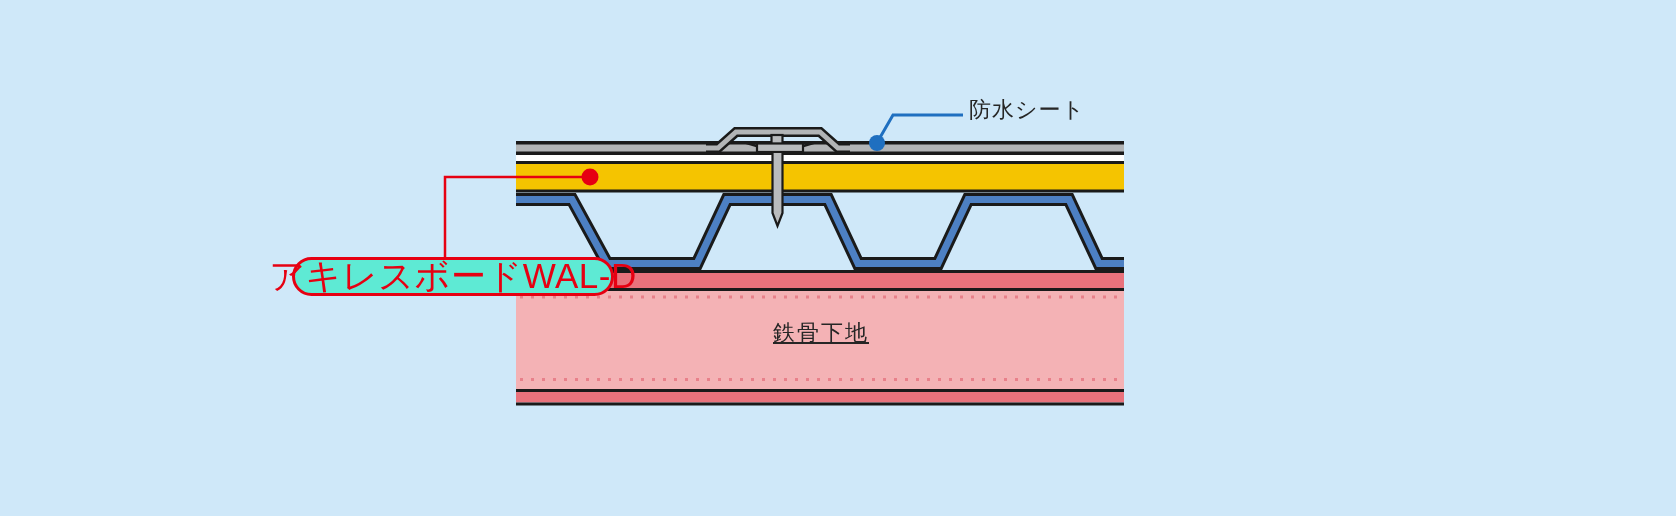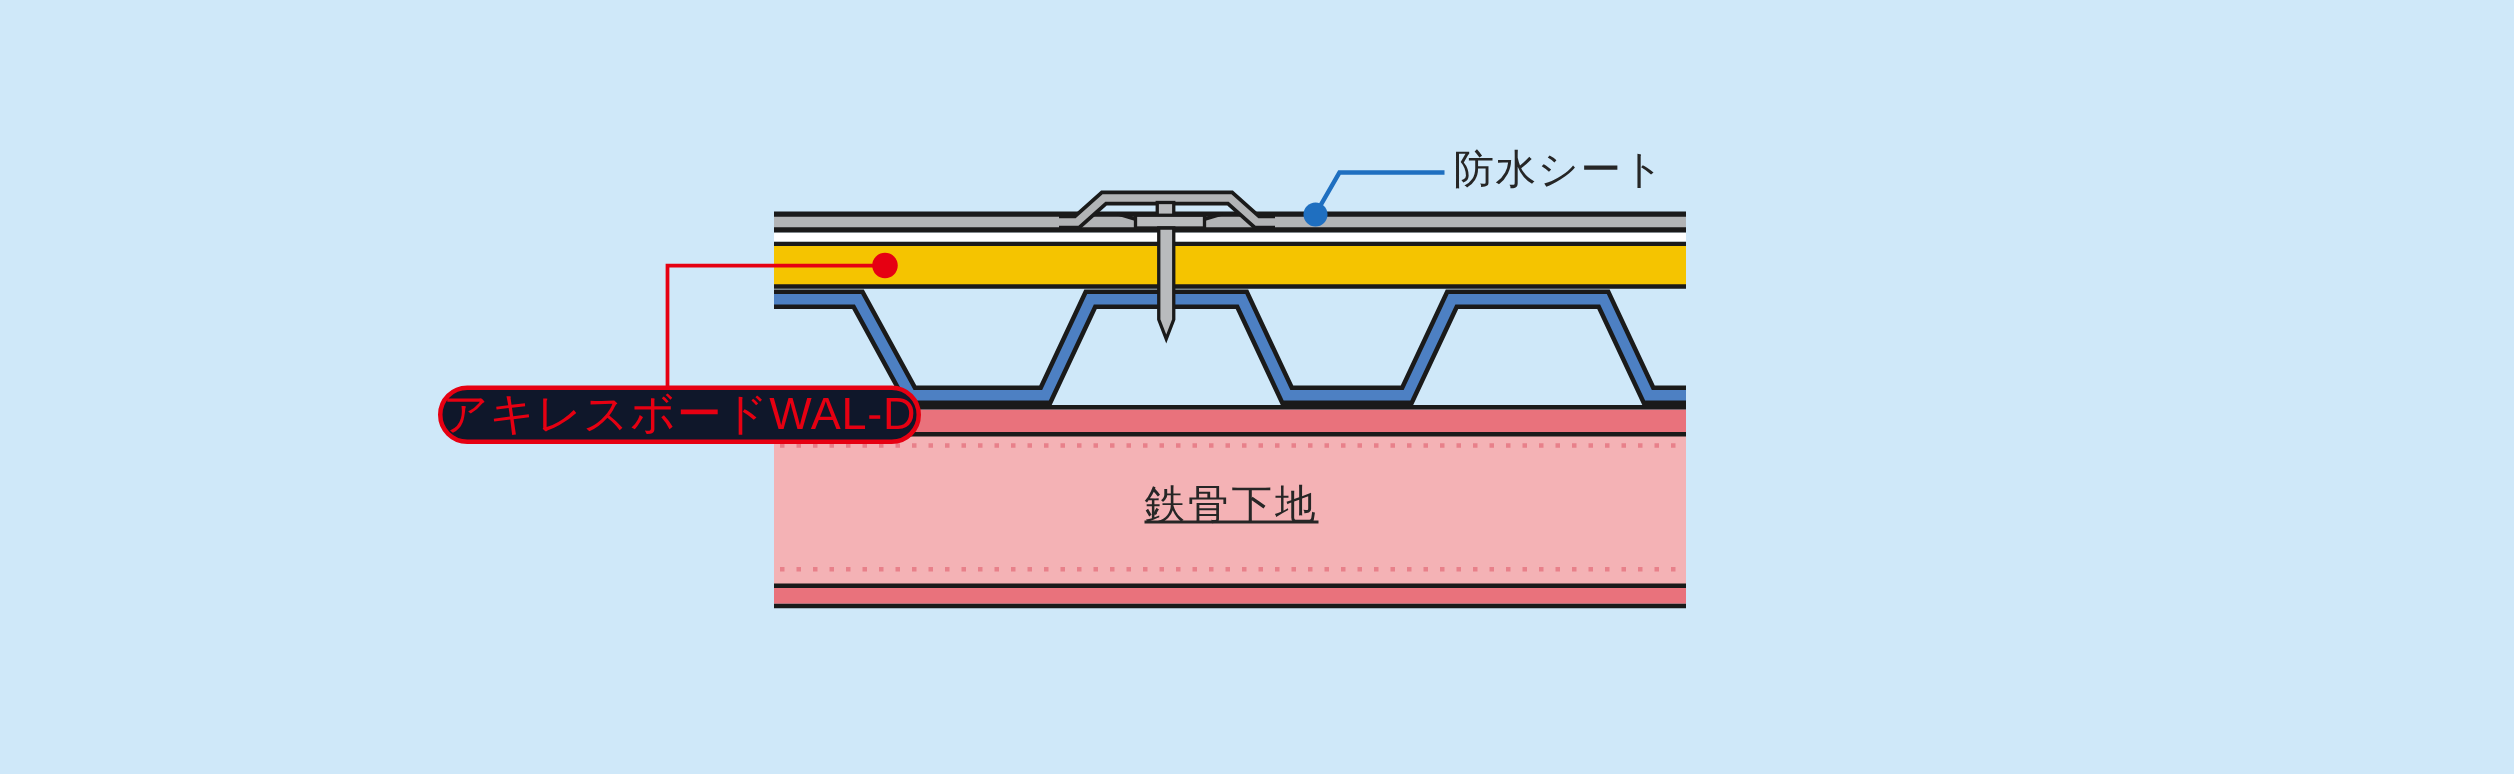--- a/index.html
+++ b/index.html
@@ -35,39 +35,39 @@
   .bump-outline{stroke:var(--outline);stroke-width:10;fill:none;}
   .bump-fill{stroke:var(--sheet-gray);stroke-width:5;fill:none;}
   .metal-part{fill:var(--metal);stroke:var(--outline);stroke-width:2.2;}
   .leader-red{stroke:var(--accent-red);stroke-width:2.5;fill:none;}
   .leader-blue{stroke:var(--accent-blue);stroke-width:3;fill:none;}
 
   
   .label{
     position:absolute;
     color:var(--text-dark);
-    font-size:27px;
+    font-size:22px;
     line-height:1.2;
     white-space:nowrap;
   }
   .label-waterproof{left:969px;top:97px;letter-spacing:1px;}
   .label-substrate{
     left:695px;top:320px;width:252px;
     text-align:center;letter-spacing:2px;text-decoration:underline;
   }
   .pill{
     position:absolute;
     left:292px;top:257px;width:322px;height:39px;
     box-sizing:border-box;
-    background:#0f172a;
+    background:#5eead4;
     border:3.5px solid var(--accent-red);
     border-radius:20px;
     display:flex;align-items:center;justify-content:center;
     color:var(--accent-red);
-    font-size:30px;
+    font-size:35px;
     letter-spacing:0.5px;
     white-space:nowrap;
   }
 </style>
 </head>
 <body>
 
 <div class="canvas">
 
   <svg width="1676" height="516" viewBox="0 0 1676 516">

